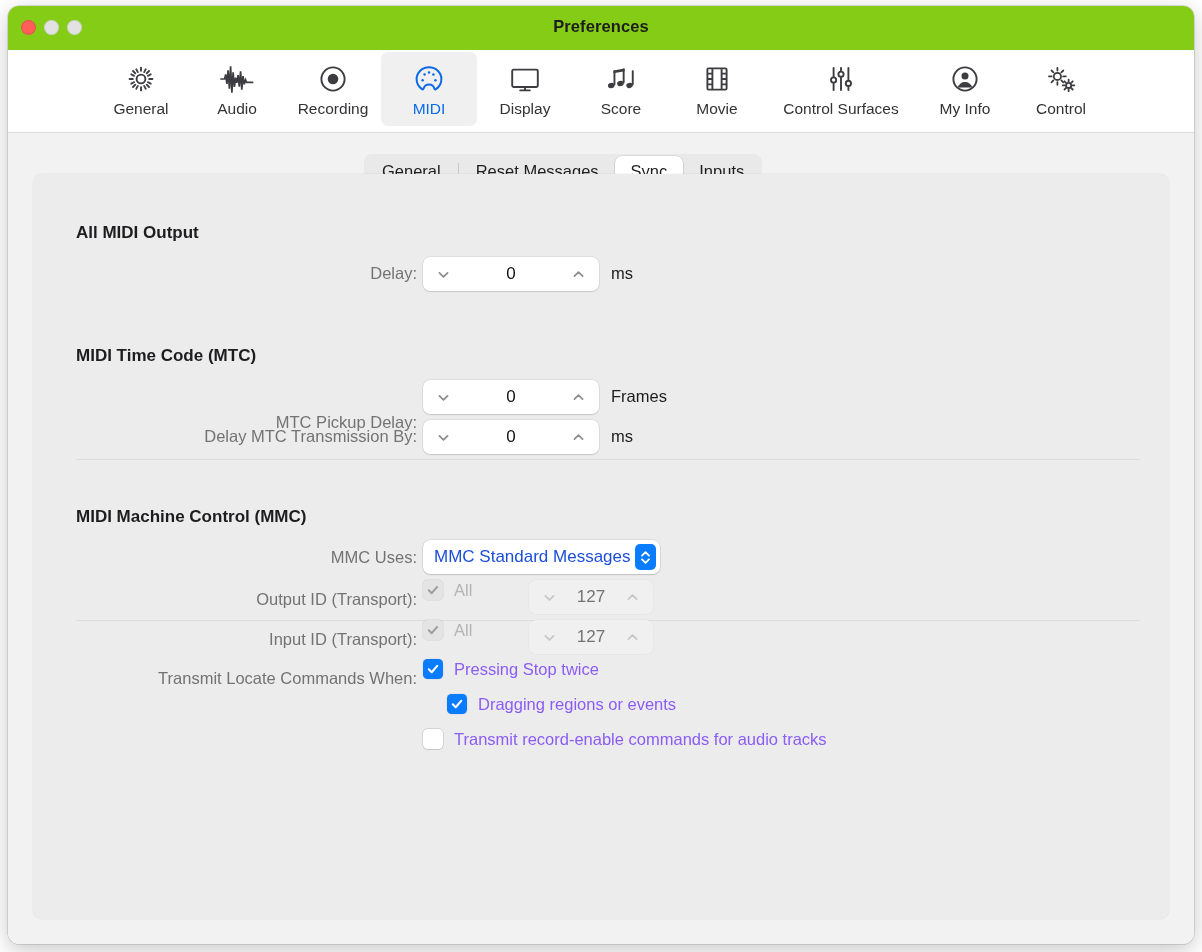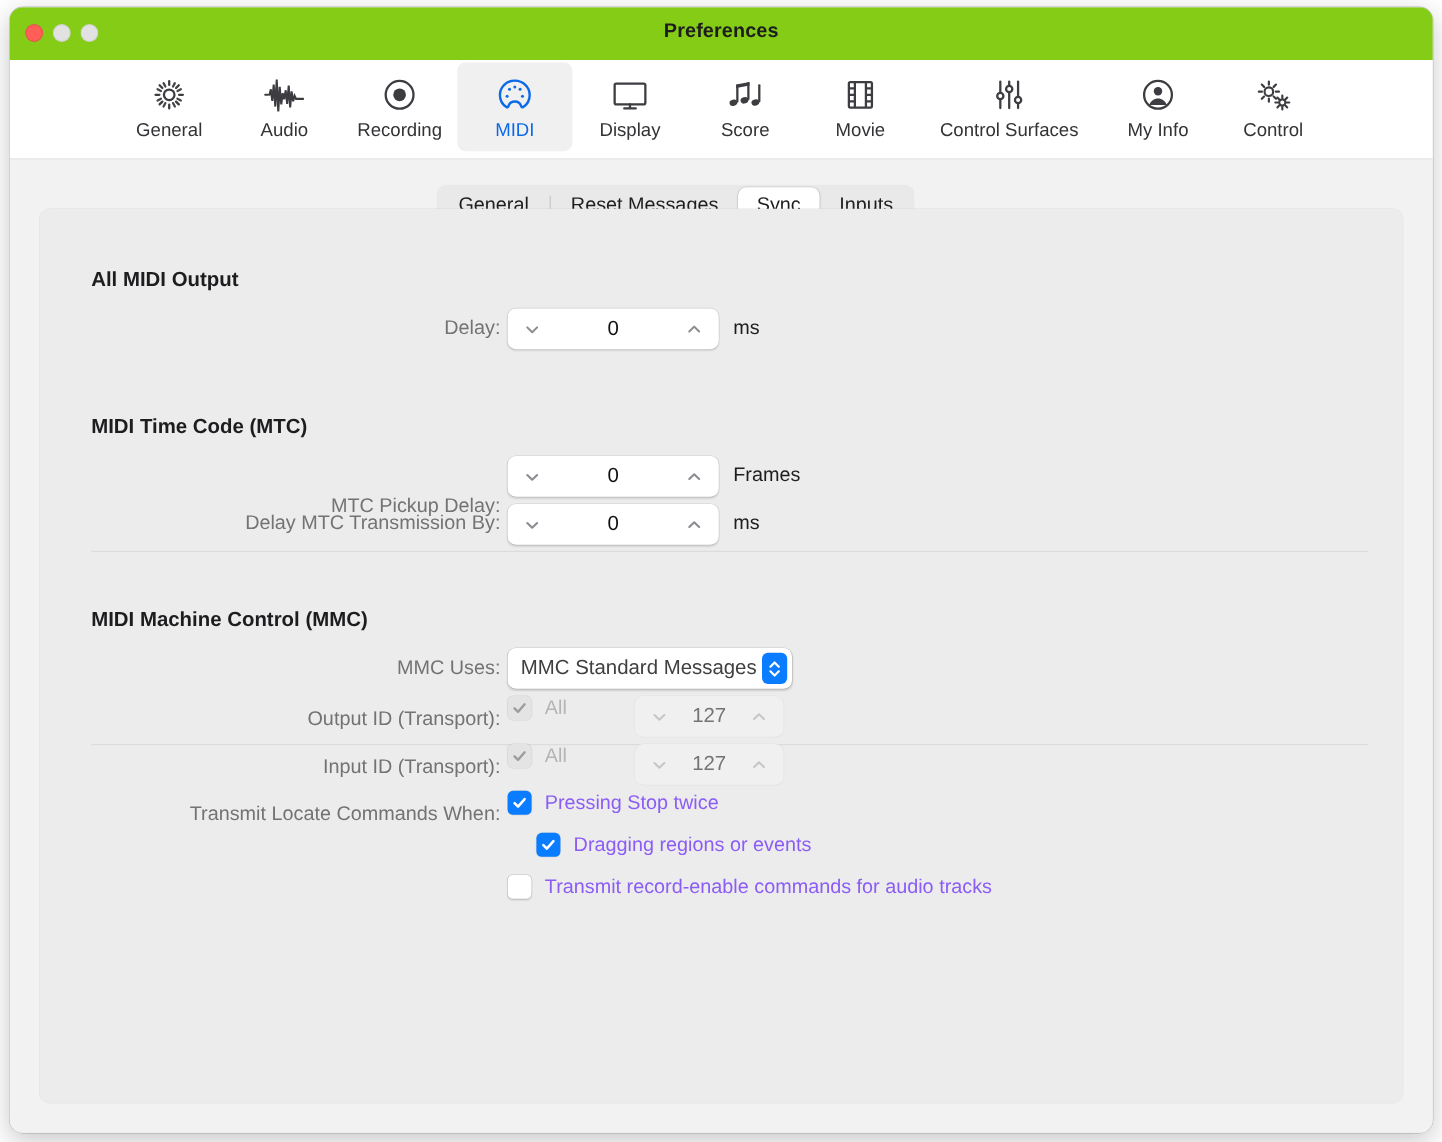--- a/index.html
+++ b/index.html
@@ -233,21 +233,21 @@
     border-radius: 7px;
     box-shadow: 0 0 0 0.5px rgba(0,0,0,0.14), 0 1px 1.5px rgba(0,0,0,0.12);
     display: flex;
     align-items: center;
     padding-left: 11px;
     padding-right: 4px;
     box-sizing: border-box;
   }
   .popup-text {
     font-size: 17px;
-    color: #404040;
+    color: #1d4ed8;
     white-space: nowrap;
     margin-right: 4px;
   }
   .popup-arrows {
     width: 21px;
     height: 26px;
     background: #0a7cff;
     border-radius: 5px;
     display: flex;
     align-items: center;

